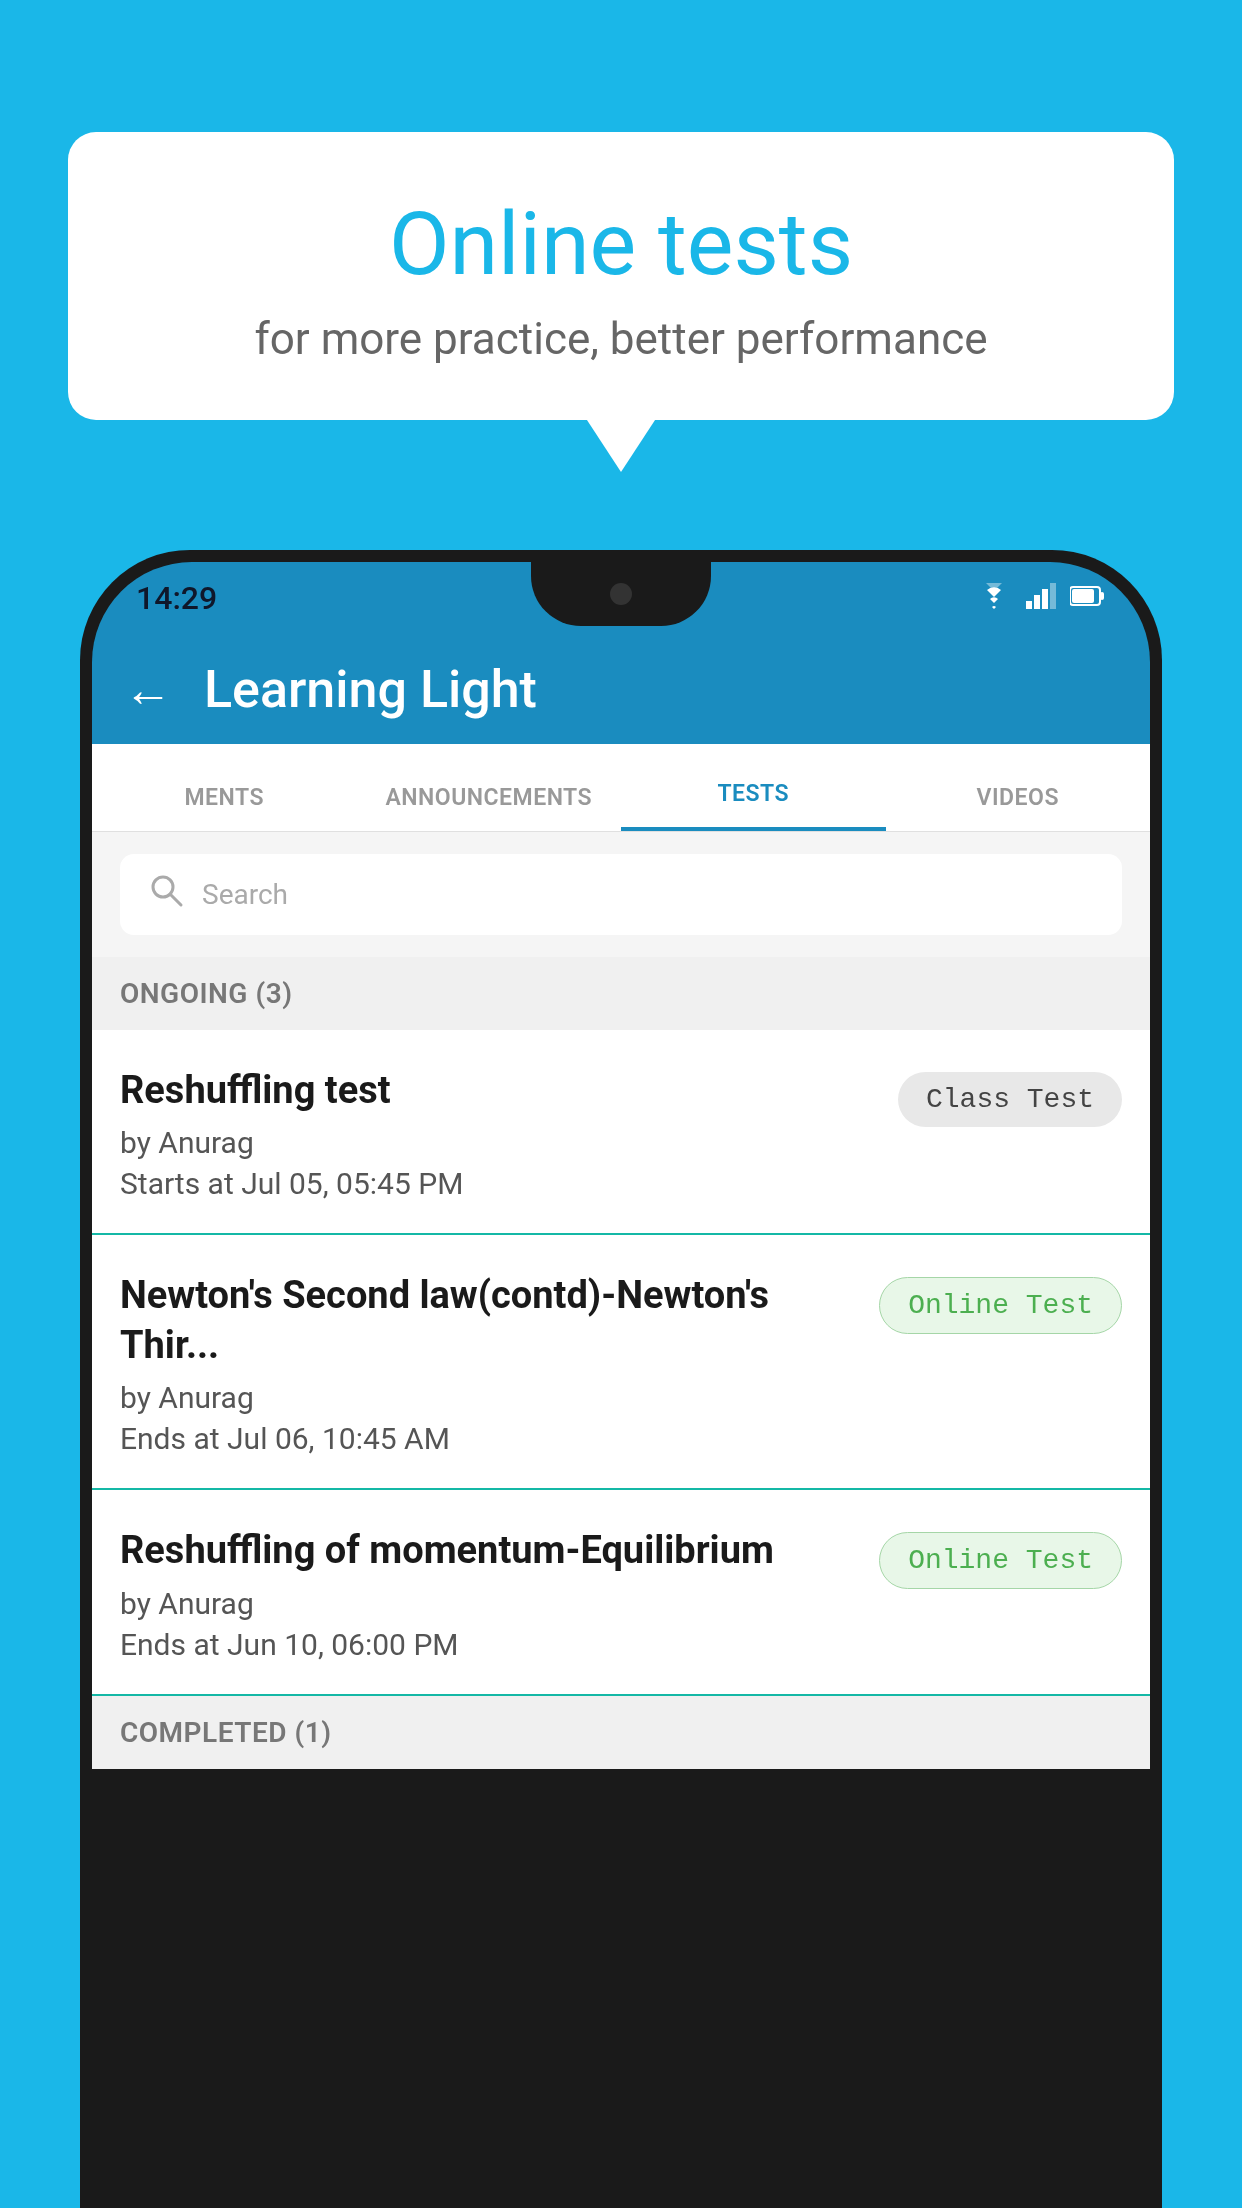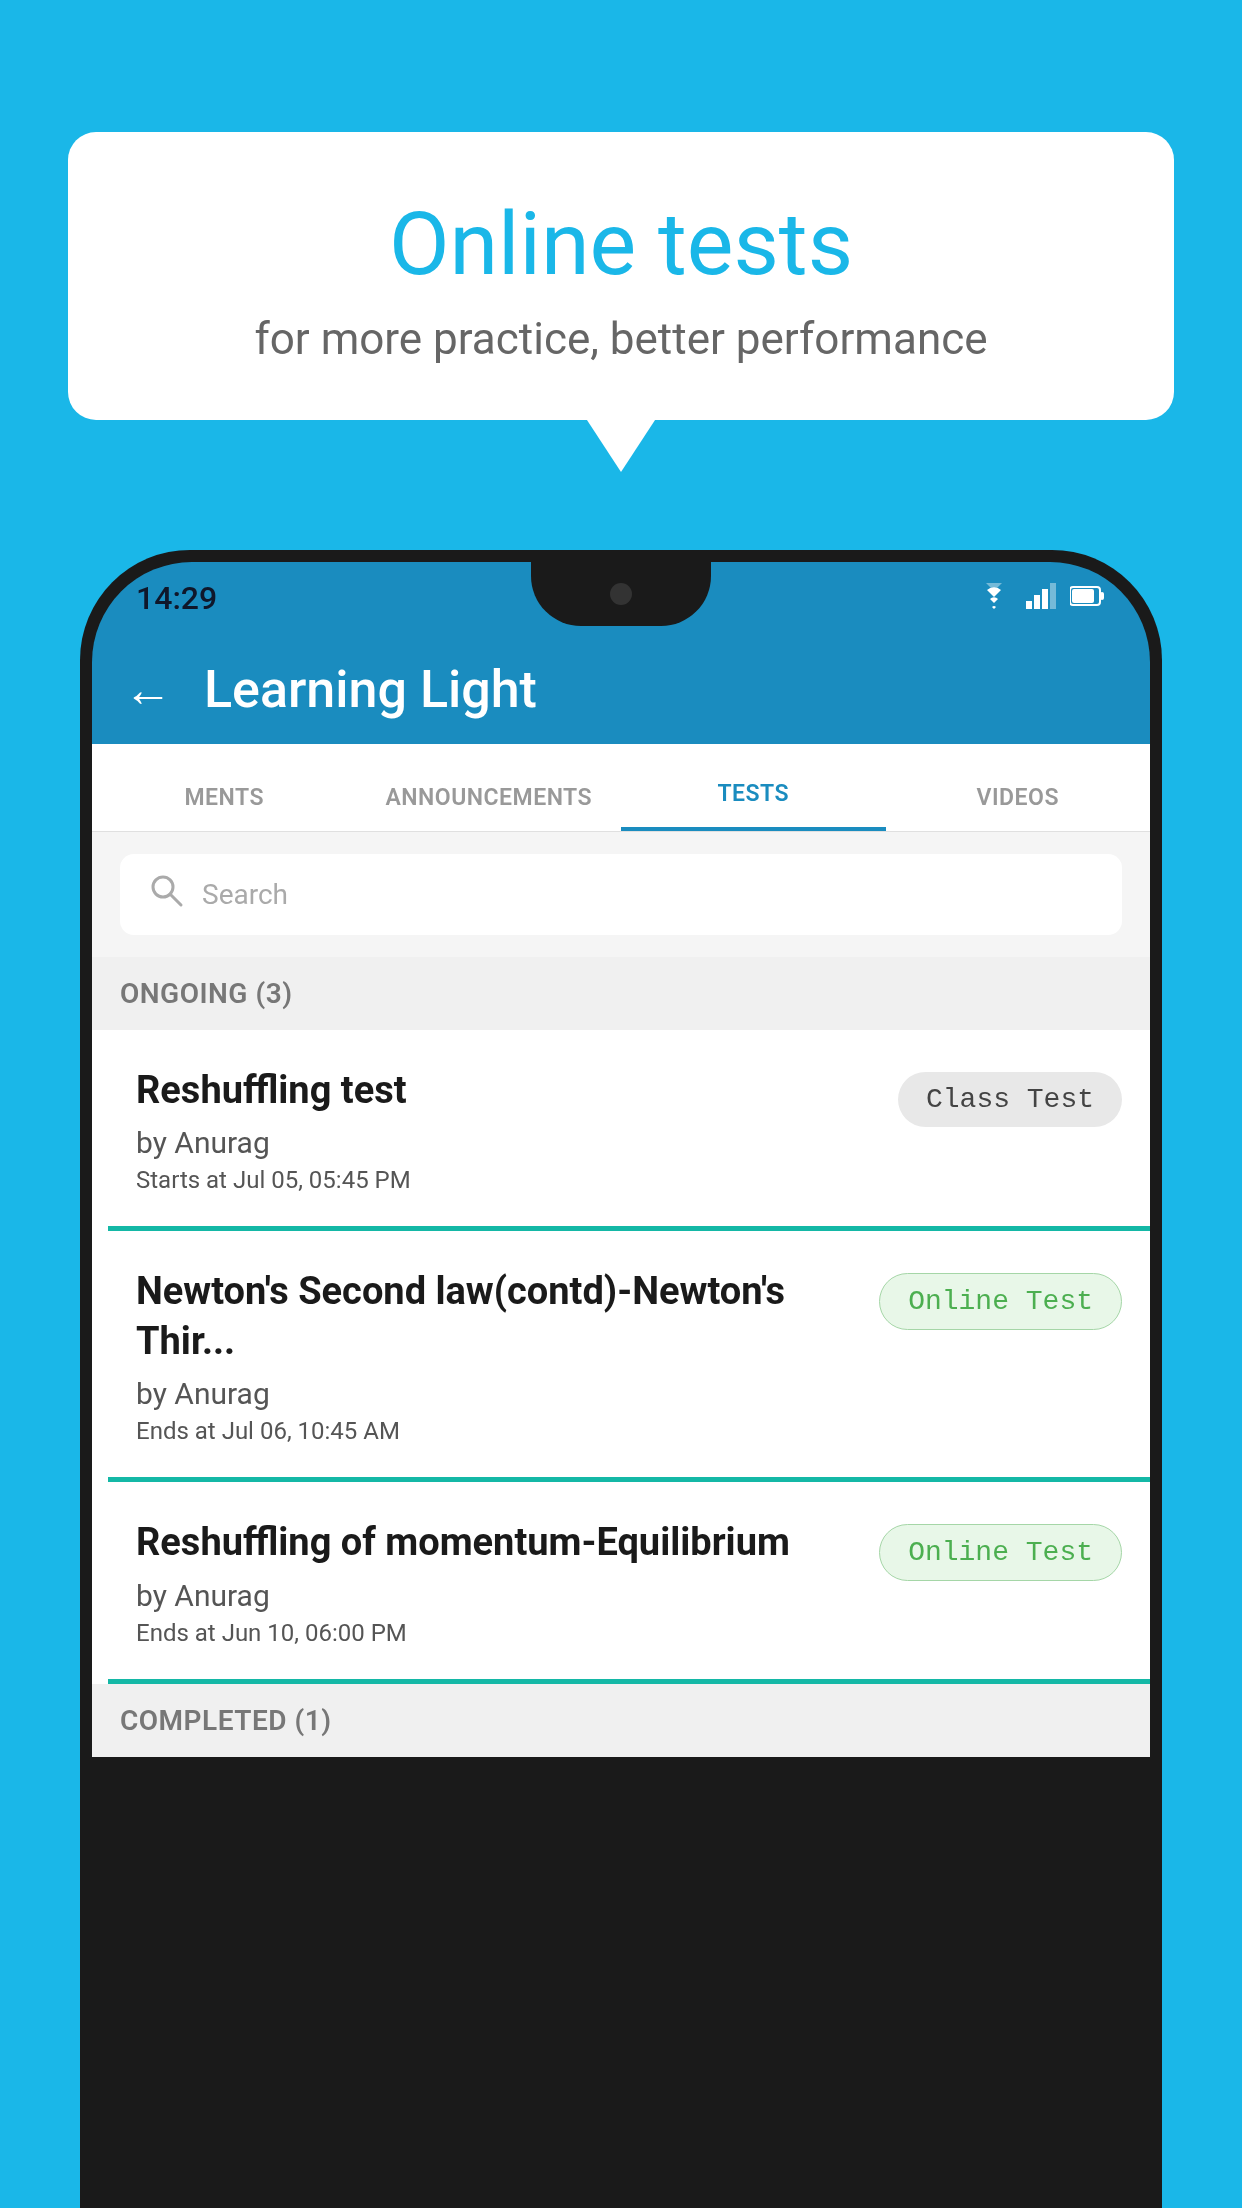--- a/index.html
+++ b/index.html
@@ -197,25 +197,24 @@
       letter-spacing: 0.5px;
     }
 
     
     .test-list {
       background: white;
     }
 
     .test-item {
       padding: 36px 28px 32px;
-      border-bottom: 5px solid #14b8a6;
+      border-bottom: 2px solid #14b8a6;
       display: flex;
       align-items: flex-start;
       justify-content: space-between;
-      margin-left: 16px;
     }
 
     .test-info {
       flex: 1;
       padding-right: 20px;
     }
 
     .test-name {
       font-size: 38px;
       font-weight: 700;
@@ -224,21 +223,21 @@
       line-height: 1.3;
     }
 
     .test-author {
       font-size: 30px;
       color: #555;
       margin-bottom: 6px;
     }
 
     .test-time {
-      font-size: 24px;
+      font-size: 30px;
       color: #555;
     }
 
     .test-badge {
       border-radius: 50px;
       padding: 12px 28px;
       font-size: 28px;
       font-weight: 500;
       white-space: nowrap;
       margin-top: 6px;

